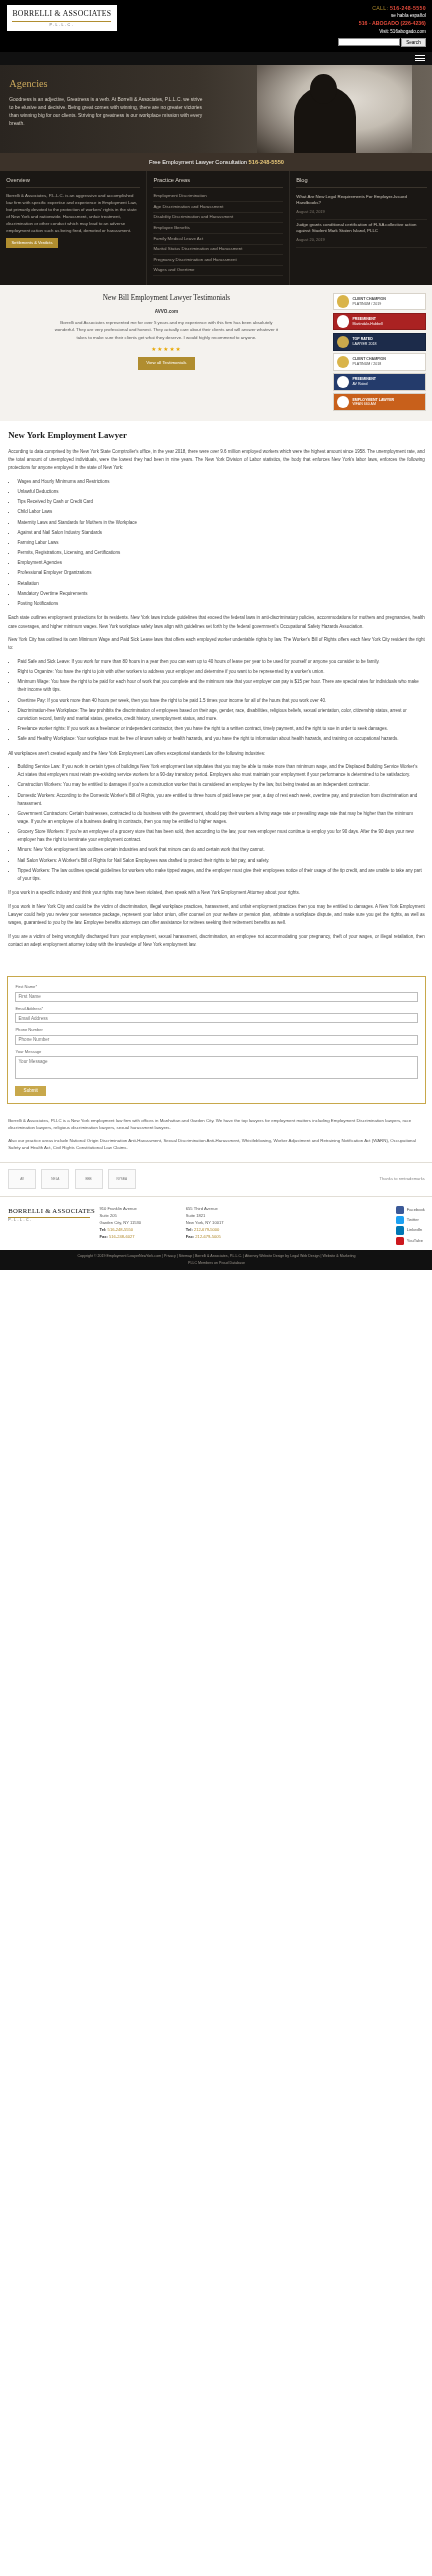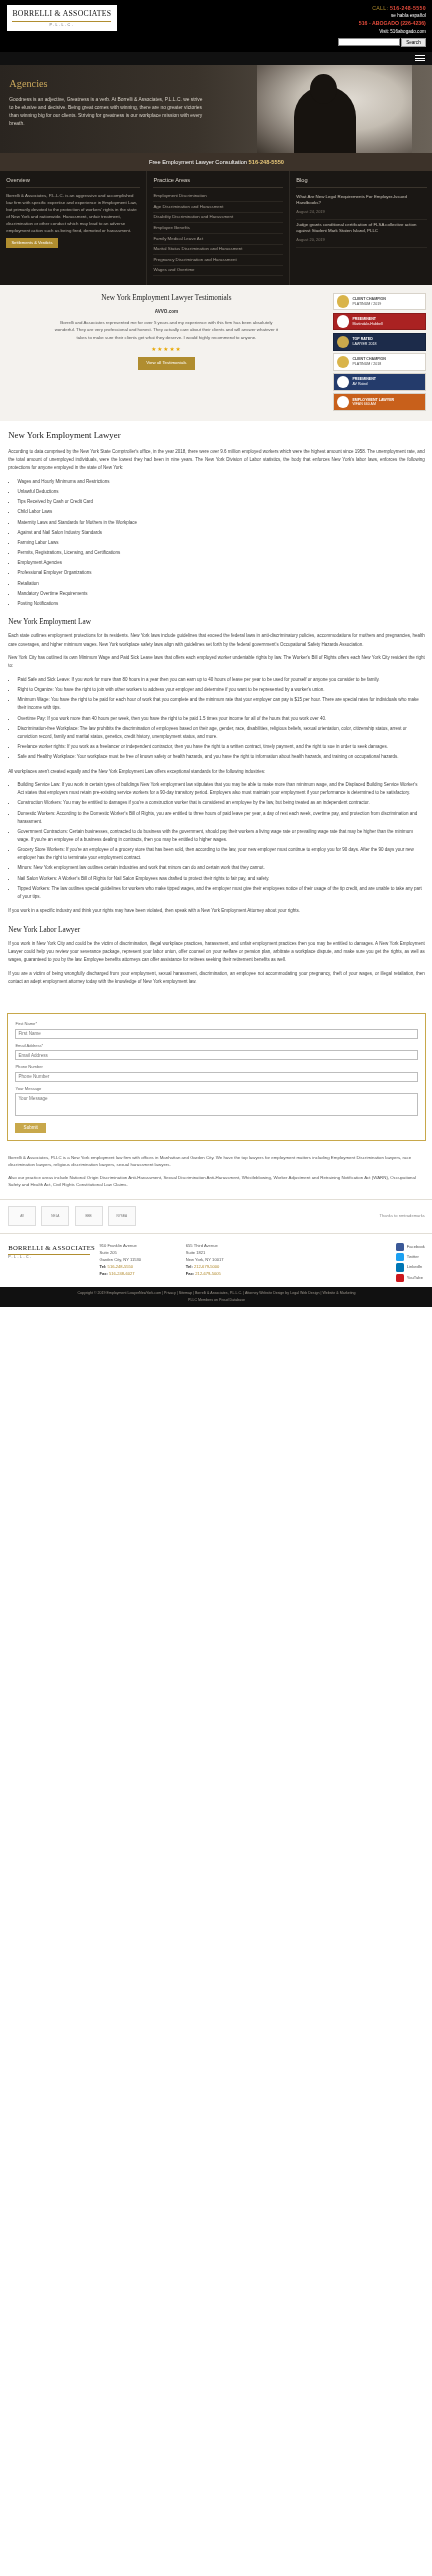--- a/index.html
+++ b/index.html
@@ -77,21 +77,21 @@
   .badge { height:17.5px; border:0.5px solid #d8d3ca; background:#fff; display:flex; align-items:center; padding:0 3.1px; gap:3.1px; font-size:3.6px; color:#444; }
   .badge .b-ico { width:12.4px; height:12.4px; border-radius:50%; flex:0 0 auto; }
   .badge .b-txt { line-height:1.25; }
   .badge.red { background:#a22; color:#fff; border-color:#8a1c1c; }
   .badge.dark { background:#1c2b4a; color:#fff; border-color:#16233c; }
   .badge.navy { background:#243b6b; color:#fff; }
   .badge.orange { background:#c8601b; color:#fff; }
 
   
   .article { padding:8.2px 8.2px 12.4px 8.2px; }
-  .article h1 { font-family:"Liberation Serif", serif; font-size:8.8px; font-weight:normal; color:#1a1a1a; margin-bottom:5.2px; }
+  .article h1 { font-family:"Liberation Serif", serif; font-size:8.8px; font-weight:bold; color:#1a1a1a; margin-bottom:5.2px; }
   .article h2 { font-family:"Liberation Serif", serif; font-size:7.2px; font-weight:normal; color:#1a1a1a; margin:9.3px 0 4.1px 0; }
   .article p { font-size:4.5px; line-height:1.85; color:#444; margin-bottom:5.2px; text-align:justify; }
   .article ul { margin:0 0 6.2px 9.3px; }
   .article ul li { font-size:4.5px; line-height:1.8; color:#444; margin-bottom:2.1px; }
   .article ul.bullets { list-style:disc; }
 
   
   .form-wrap { border:1px solid #c8a84b; margin:9.3px 7.2px 12.4px 7.2px; padding:7.2px; background:#fff; }
   .form-row { margin-bottom:4.1px; }
   .form-row label { display:block; font-size:4.1px; color:#666; margin-bottom:1px; }
@@ -206,21 +206,21 @@
       </div>
       <div class="blog-item">
         <span class="bt">Judge grants conditional certification of FLSA collective action against Student Mark Staten Island, PLLC</span>
         <span class="bd">August 20, 2019</span>
       </div>
     </div>
   </div>
 
   <div class="testi-section">
     <div class="testi-main">
-      <div class="testi-title">New York Employment Lawyer Testimonials</div>
+      <div class="testi-title">New Bill Employment Lawyer Testimonials</div>
       <div class="testi-name">AVVO.com</div>
       <div class="testi-body">Borrelli and Associates represented me for over 5 years and my experience with this firm has been absolutely wonderful. They are very professional and honest. They actually care about their clients and will answer whatever it takes to make sure their clients get what they deserve. I would highly recommend to anyone.</div>
       <div class="stars">★★★★★</div>
       <a class="testi-btn" href="#">View all Testimonials</a>
     </div>
     <div class="badges">
       <div class="badge">
         <span class="b-ico" style="background:#d9b44a"></span>
         <span class="b-txt"><b>CLIENT CHAMPION</b><br><span>PLATINUM / 2019</span></span>
       </div>
@@ -259,21 +259,20 @@
       <li>Against and Nail Salon Industry Standards</li>
       <li>Farming Labor Laws</li>
       <li>Permits, Registrations, Licensing, and Certifications</li>
       <li>Employment Agencies</li>
       <li>Professional Employer Organizations</li>
       <li>Retaliation</li>
       <li>Mandatory Overtime Requirements</li>
       <li>Posting Notifications</li>
     </ul>
 
-    <h2>New York Employment Law</h2>
     <p>Each state outlines employment protections for its residents. New York laws include guidelines that exceed the federal laws in anti-discriminatory policies, accommodations for mothers and pregnancies, health care coverages, and higher minimum wages. New York workplace safety laws align with guidelines set forth by the federal government's Occupational Safety Hazards Association.</p>
     <p>New York City has outlined its own Minimum Wage and Paid Sick Leave laws that offers each employed worker undeniable rights by law. The Worker's Bill of Rights offers each New York City resident the right to:</p>
     <ul class="bullets">
       <li>Paid Safe and Sick Leave: If you work for more than 80 hours in a year then you can earn up to 40 hours of leave per year to be used for yourself or anyone you consider to be family.</li>
       <li>Right to Organize: You have the right to join with other workers to address your employer and determine if you want to be represented by a worker's union.</li>
       <li>Minimum Wage: You have the right to be paid for each hour of work that you complete and the minimum rate that your employer can pay is $15 per hour. There are special rates for individuals who make their income with tips.</li>
       <li>Overtime Pay: If you work more than 40 hours per week, then you have the right to be paid 1.5 times your income for all of the hours that you work over 40.</li>
       <li>Discrimination-free Workplace: The law prohibits the discrimination of employees based on their age, gender, race, disabilities, religious beliefs, sexual orientation, color, citizenship status, arrest or conviction record, family and marital status, genetics, credit history, unemployment status, and more.</li>
       <li>Freelance worker rights: If you work as a freelancer or independent contractor, then you have the right to a written contract, timely payment, and the right to sue in order to seek damages.</li>
       <li>Safe and Healthy Workplace: Your workplace must be free of known safety or health hazards, and you have the right to information about health hazards, and training on occupational hazards.</li>
@@ -285,21 +284,20 @@
       <li>Construction Workers: You may be entitled to damages if you're a construction worker that is considered an employee by the law, but being treated as an independent contractor.</li>
       <li>Domestic Workers: According to the Domestic Worker's Bill of Rights, you are entitled to three hours of paid leave per year, a day of rest each week, overtime pay, and protection from discrimination and harassment.</li>
       <li>Government Contractors: Certain businesses, contracted to do business with the government, should pay their workers a living wage rate or prevailing wage rate that may be higher than the minimum wage. If you're an employee of a business dealing in contracts, then you may be entitled to higher wages.</li>
       <li>Grocery Store Workers: If you're an employee of a grocery store that has been sold, then according to the law, your new employer must continue to employ you for 90 days. After the 90 days your new employer has the right to terminate your employment contract.</li>
       <li>Minors: New York employment law outlines certain industries and work that minors can do and certain work that they cannot.</li>
       <li>Nail Salon Workers: A Worker's Bill of Rights for Nail Salon Employees was drafted to protect their rights to fair pay, and safety.</li>
       <li>Tipped Workers: The law outlines special guidelines for workers who make tipped wages, and the employer must give their employees notice of their usage of the tip credit, and are unable to take any part of your tips.</li>
     </ul>
     <p>If you work in a specific industry and think your rights may have been violated, then speak with a New York Employment Attorney about your rights.</p>
 
-    <h2>New York Labor Lawyer</h2>
     <p>If you work in New York City and could be the victim of discrimination, illegal workplace practices, harassment, and unfair employment practices then you may be entitled to damages. A New York Employment Lawyer could help you review your severance package, represent your labor union, offer counsel on your welfare or pension plan, arbitrate a workplace dispute, and make sure you get the rights, as well as wages, guaranteed to you by the law. Employee benefits attorneys can offer assistance for retirees seeking their retirement benefits as well.</p>
     <p>If you are a victim of being wrongfully discharged from your employment, sexual harassment, discrimination, an employee not accommodating your pregnancy, theft of your wages, or illegal retaliation, then contact an adept employment attorney today with the knowledge of New York employment law.</p>
   </div>
 
   <div class="form-wrap">
     <div class="form-row">
       <label>First Name*</label>
       <input type="text" placeholder="First Name" style="">
     </div>
     <div class="form-row">

